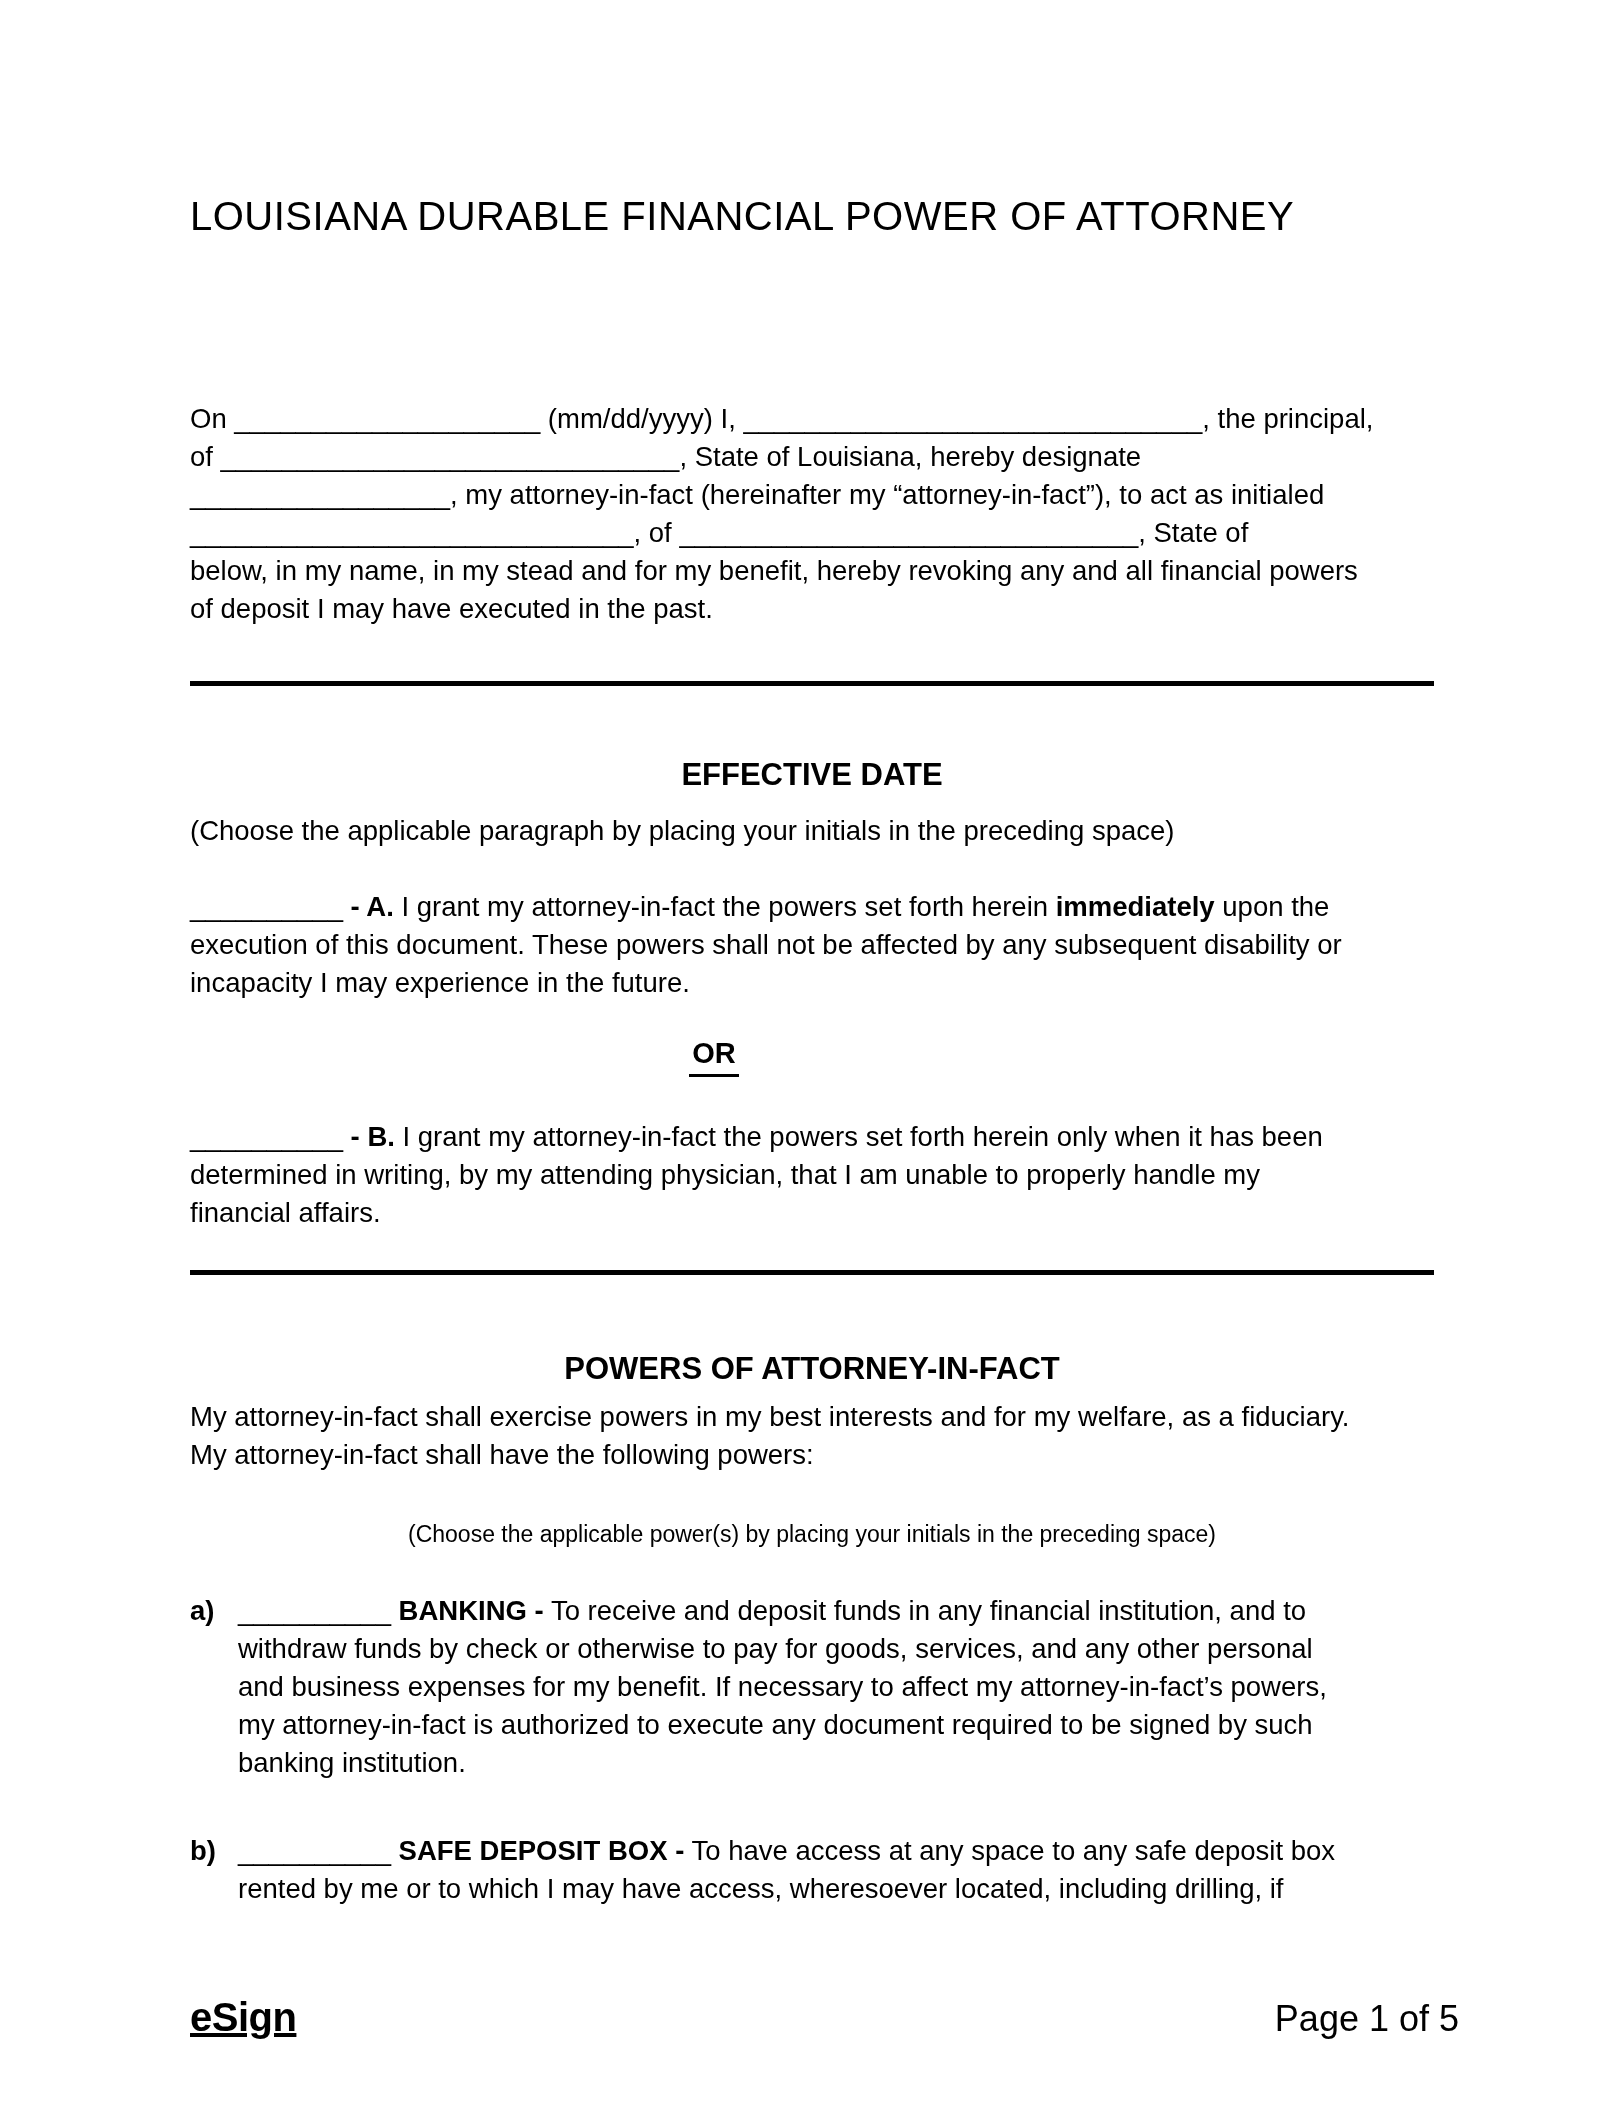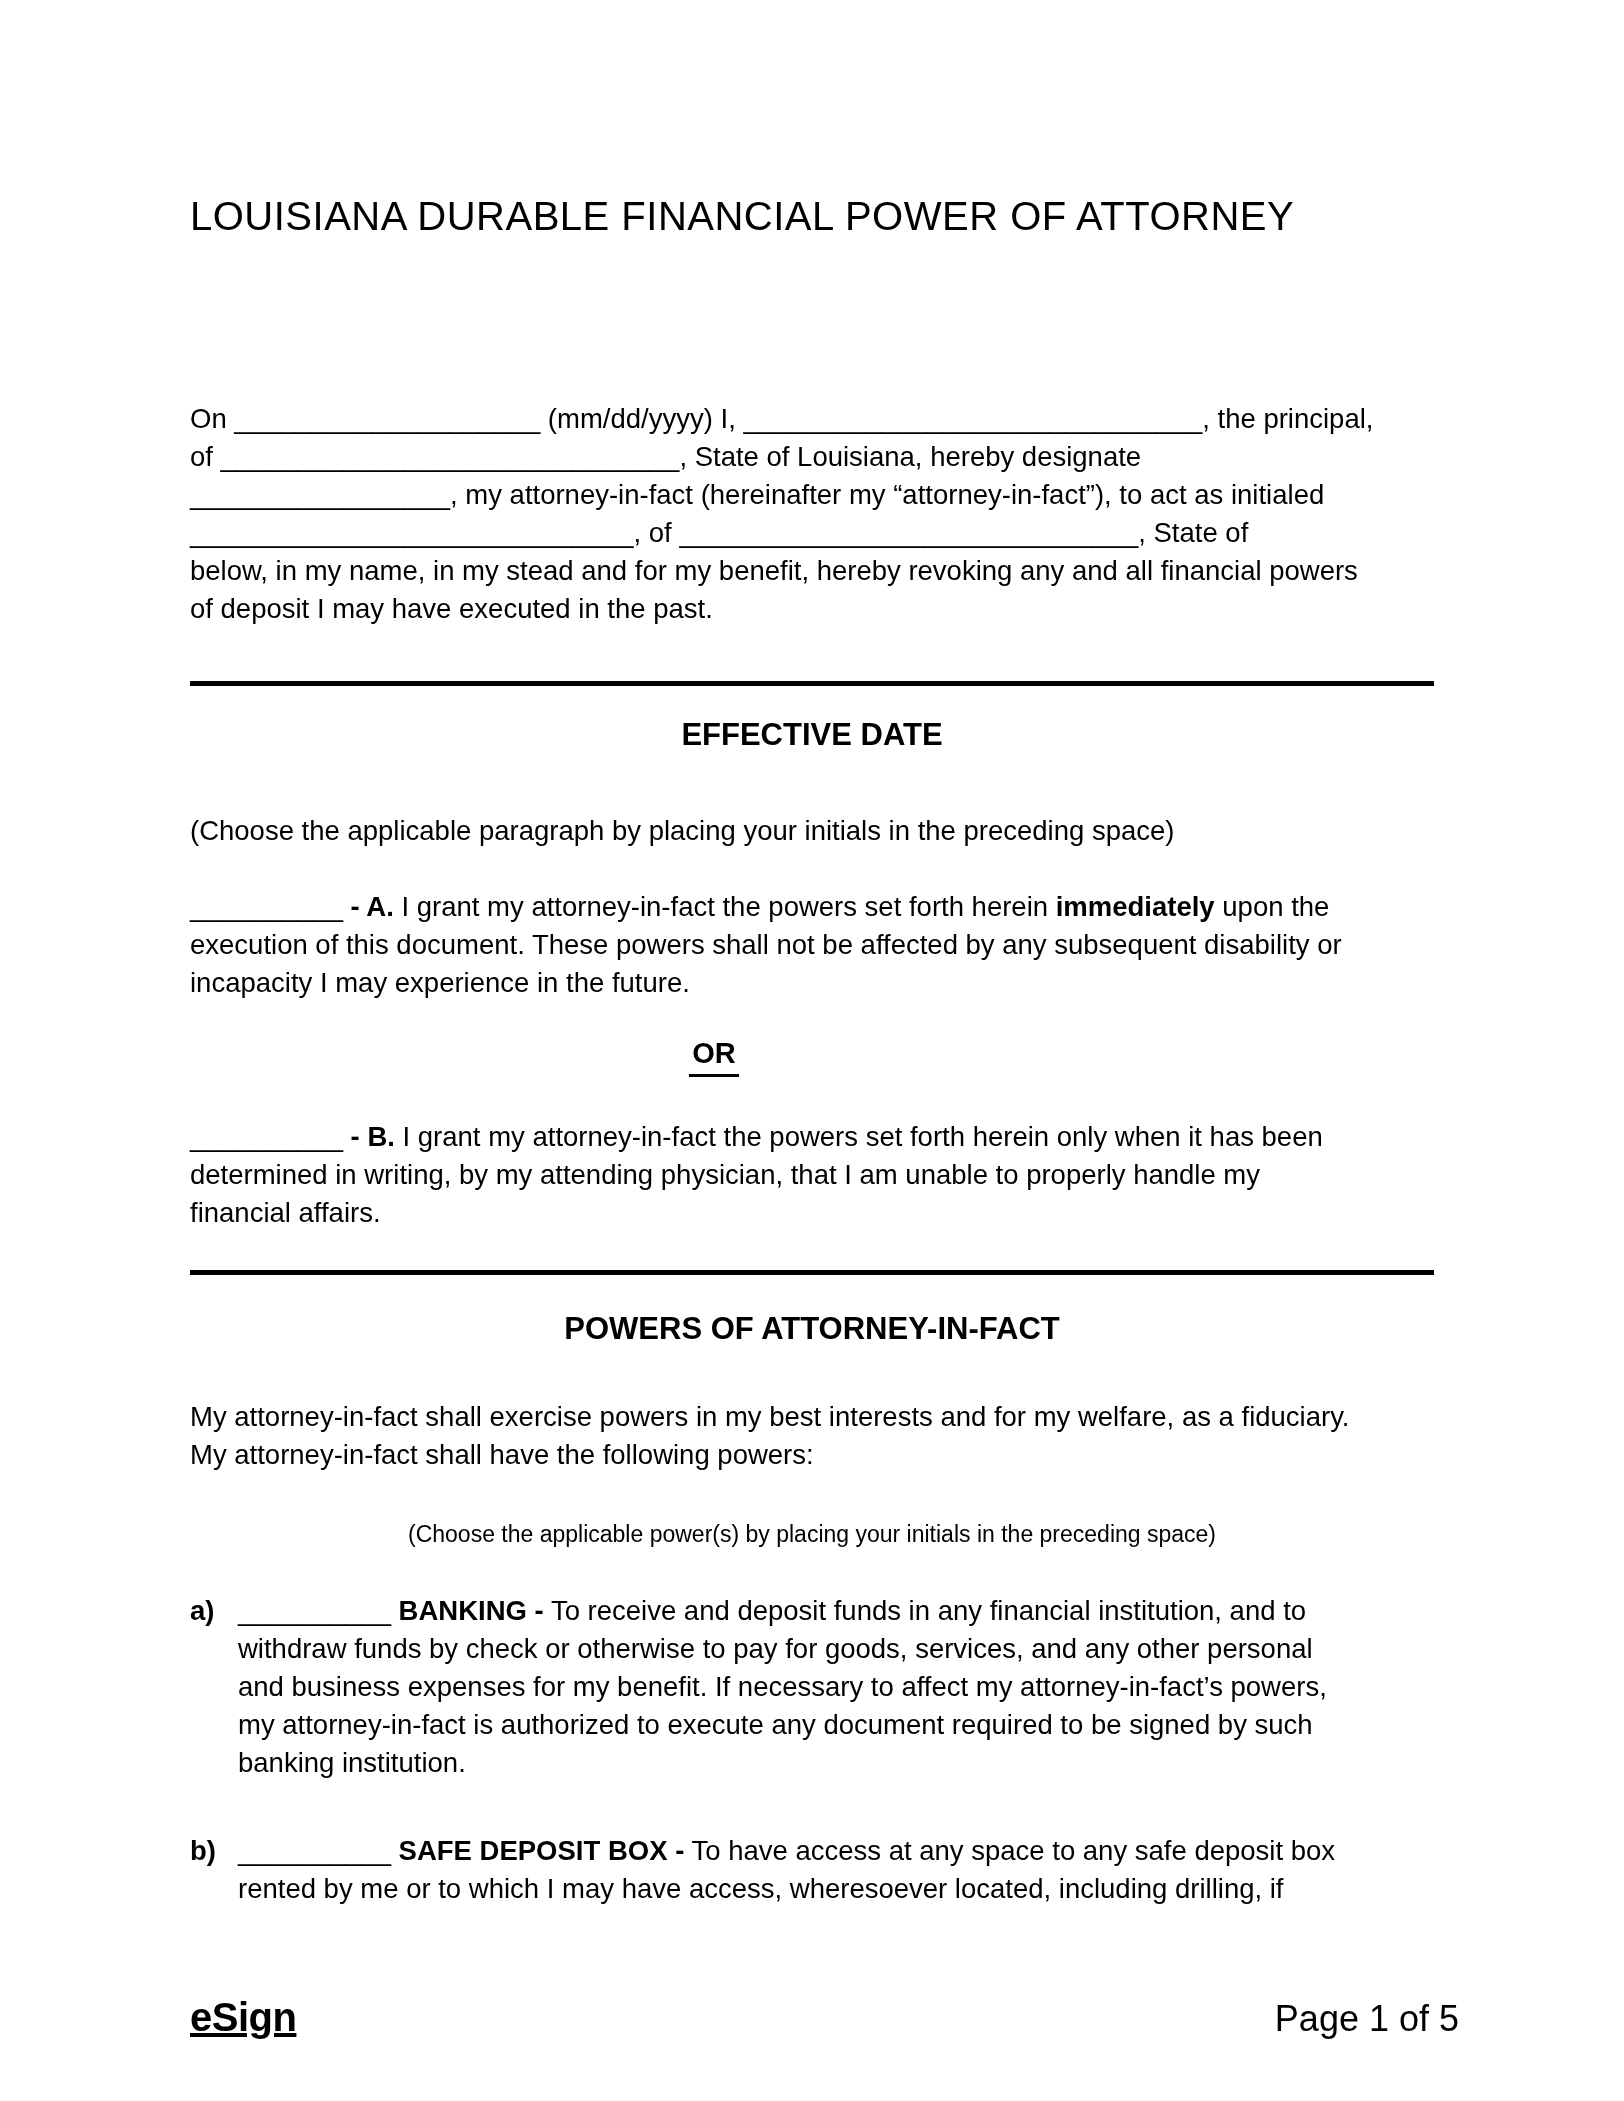--- a/index.html
+++ b/index.html
@@ -39,20 +39,21 @@
     height: 5px;
     background: #000;
   }
 
   .heading {
     position: absolute;
     left: 0; width: 1624px;
     text-align: center;
     font-size: 31px; font-weight: bold;
     line-height: 38px;
+    margin-top: 40px;
   }
 
   .center-line {
     position: absolute;
     left: 0; width: 1624px;
     text-align: center;
     font-size: 23px;
     line-height: 38px;
   }
 

